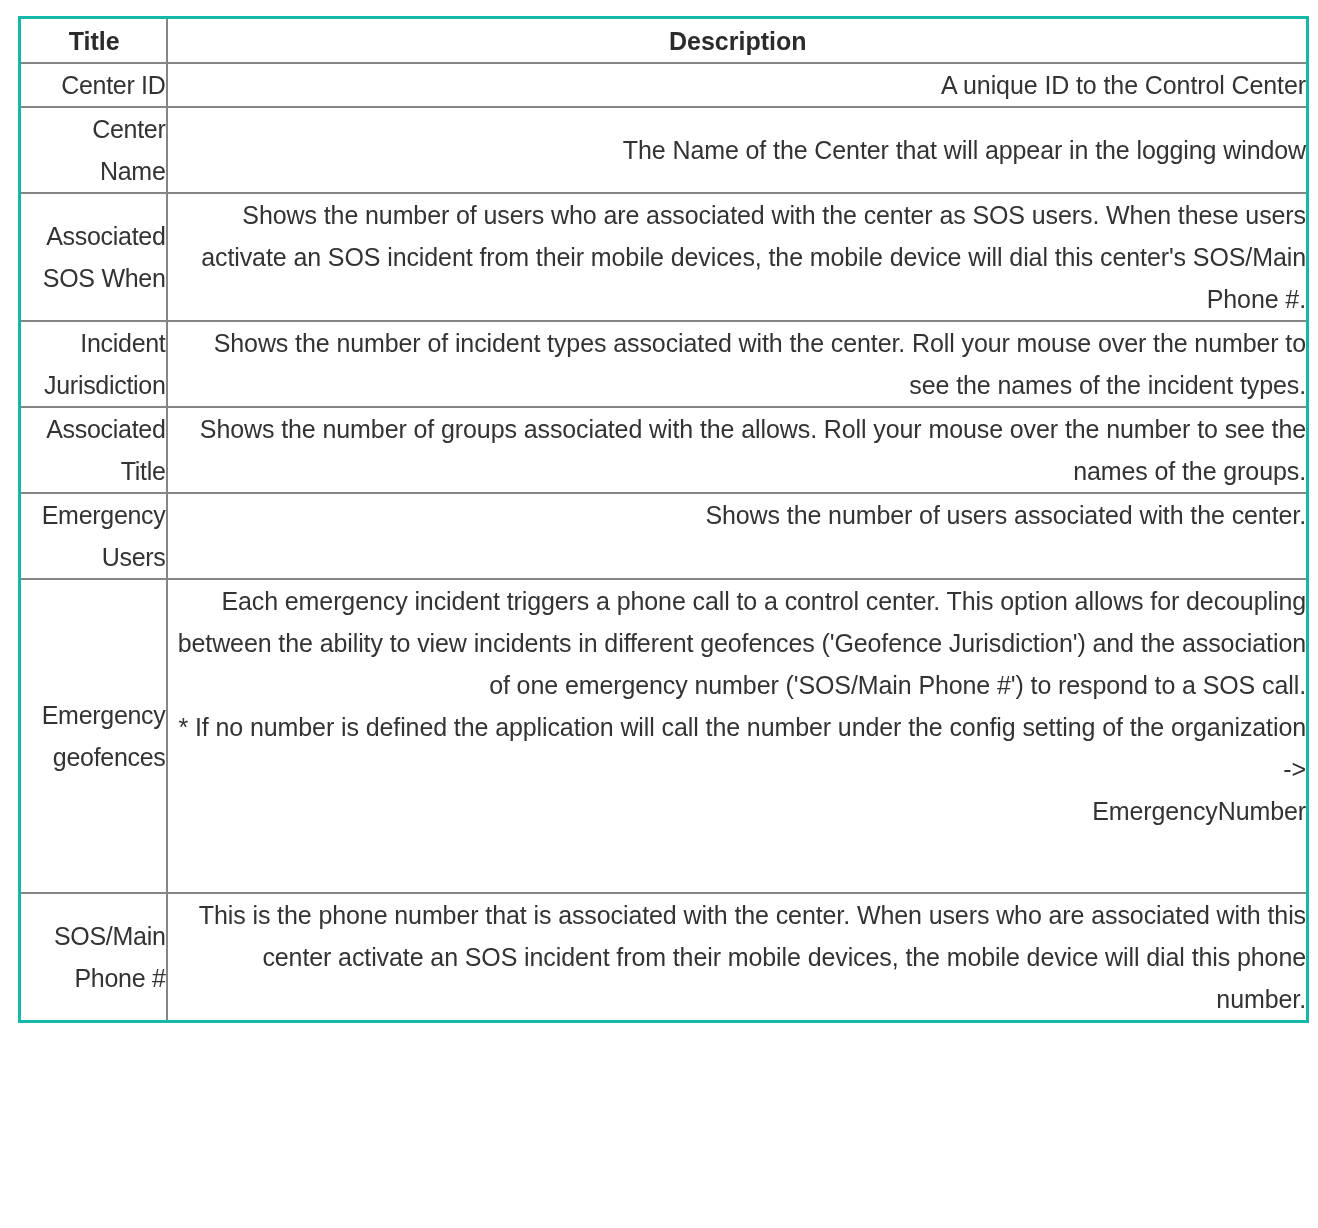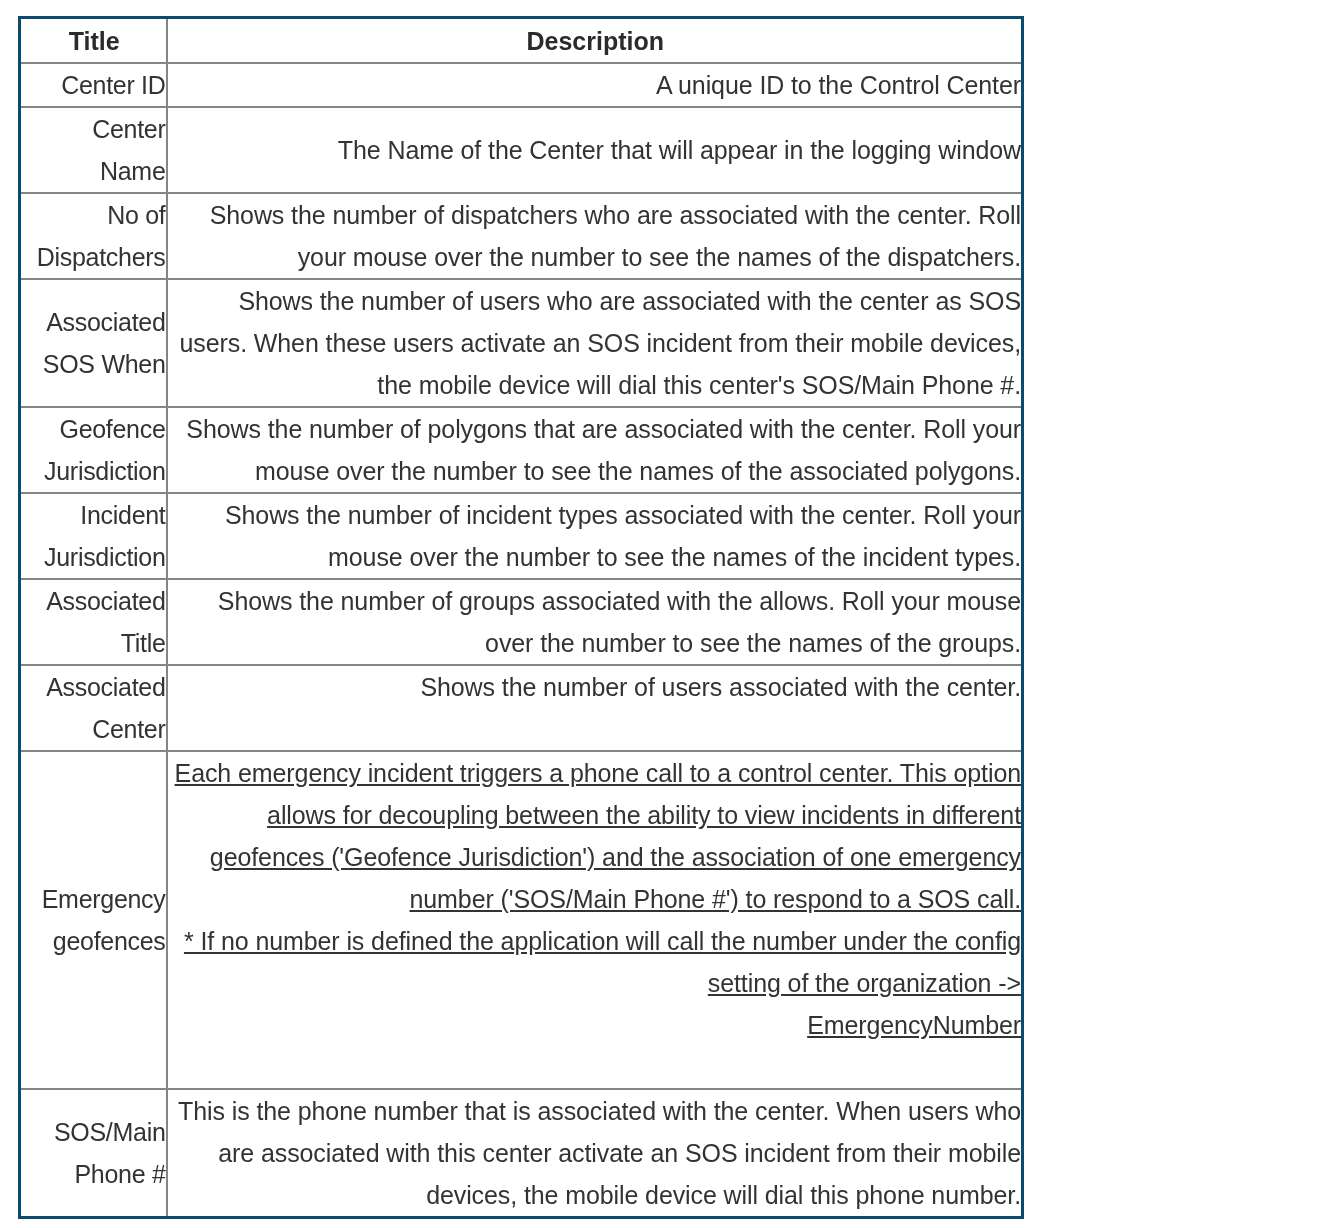--- a/index.html
+++ b/index.html
@@ -1,28 +1,28 @@
 <!DOCTYPE html>
 <html><head>
 <meta charset="utf-8">
 <style>
   html, body { margin: 0; padding: 0; background: #ffffff; }
   body { width: 1318px; height: 1228px; position: relative; overflow: hidden;
          font-family: "Liberation Sans", sans-serif; color: #333333; }
-  table.doc { position: absolute; left: 18px; top: 16px; width: 1006px;
-              border-collapse: collapse; border: 3px solid #0c4a6e; table-layout: fixed; }
+  table.doc { position: absolute; left: 18px; top: 16px; width: 1291px;
+              border-collapse: collapse; border: 3px solid #14b8a6; table-layout: fixed; }
   table.doc th, table.doc td { border: 2px solid #858585; padding: 0 0 0 2px;
               font-size: 25px; line-height: 42px; vertical-align: middle; text-align: right;
               font-weight: normal; }
   table.doc th { font-weight: bold; text-align: center; height: 43px; color: #2b2b2b; }
   col.c1 { width: 147px; }
   td.title { letter-spacing: -0.3px; }
   td.desc { letter-spacing: -0.1px; }
   td.desc .line { display: block; }
-  tr.r-emergency td.desc { vertical-align: top; padding-bottom: 42px; text-decoration: underline; }
+  tr.r-emergency td.desc { vertical-align: top; padding-bottom: 60px; }
   tr.r-users td.desc { vertical-align: top; height: 84px; }
 </style>
 </head>
 <body>
 
 <table class="doc">
   <colgroup>
       <col class="c1">
       <col class="c2">
     </colgroup>
@@ -39,51 +39,39 @@
           <span class="line">A unique ID to the Control Center</span>
         </td>
     </tr>
     <tr style="height:86px">
       <td class="title" style="width:110px">Center Name</td>
       <td class="desc">
           <span class="line">The Name of the Center that will appear in the logging window</span>
         </td>
     </tr>
     <tr>
-      <td class="title">No of Dispatchers</td>
-      <td class="desc">
-          <span class="line">Shows the number of dispatchers who are associated with the center. Roll your mouse over the number to see the names of the dispatchers.</span>
-        </td>
-    </tr>
-    <tr>
       <td class="title">Associated SOS When</td>
       <td class="desc">
           <span class="line">Shows the number of users who are associated with the center as SOS users. When these users activate an SOS incident from their mobile devices, the mobile device will dial this center's SOS/Main Phone #.</span>
-        </td>
-    </tr>
-    <tr>
-      <td class="title">Geofence Jurisdiction</td>
-      <td class="desc">
-          <span class="line">Shows the number of polygons that are associated with the center. Roll your mouse over the number to see the names of the associated polygons.</span>
         </td>
     </tr>
     <tr>
       <td class="title">Incident Jurisdiction</td>
       <td class="desc">
           <span class="line">Shows the number of incident types associated with the center. Roll your mouse over the number to see the names of the incident types.</span>
         </td>
     </tr>
     <tr>
       <td class="title">Associated Title</td>
       <td class="desc">
           <span class="line">Shows the number of groups associated with the allows. Roll your mouse over the number to see the names of the groups.</span>
         </td>
     </tr>
     <tr class="r-users">
-      <td class="title">Associated Center</td>
+      <td class="title">Emergency Users</td>
       <td class="desc">
           <span class="line">Shows the number of users associated with the center.</span>
         </td>
     </tr>
     <tr class="r-emergency">
       <td class="title">Emergency geofences</td>
       <td class="desc">
         <span class="line">Each emergency incident triggers a phone call to a control center. This option allows for decoupling between the ability to view incidents in different geofences ('Geofence Jurisdiction') and the association of one emergency number ('SOS/Main Phone #')  to respond to a SOS call.</span>
         <span class="line">* If no number is defined the application will call the number under the config setting of the organization -&gt;</span>
         <span class="line">EmergencyNumber</span>

